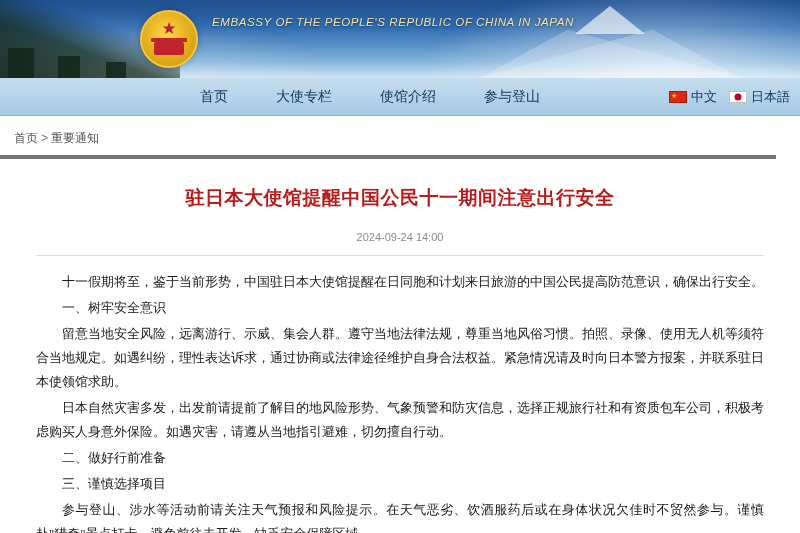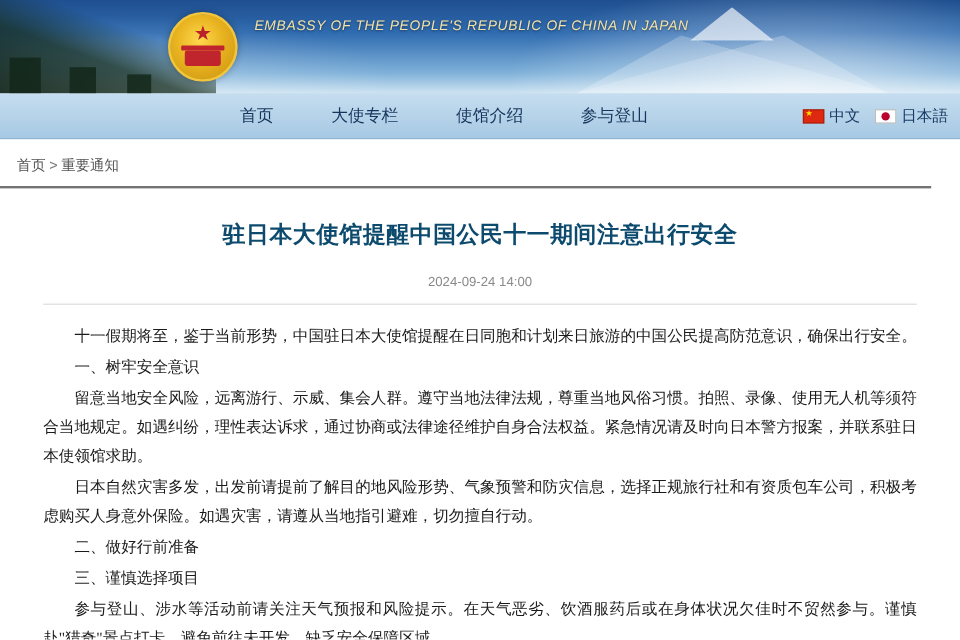--- a/index.html
+++ b/index.html
@@ -184,41 +184,41 @@
     transform: translate(-50%,-50%);
     width: 7px; height: 7px;
     border-radius: 50%;
     background: #bc002d;
   }
 
   
   .breadcrumb-wrap {
     width: 776px;
     padding: 14px 12px 8px 14px;
-    border-bottom: 2px solid #737373;
+    border-bottom: 4px solid #737373;
   }
   .breadcrumb {
     font-size: 12px;
     color: #555;
   }
   .breadcrumb a {
     color: #555;
     text-decoration: none;
   }
   .breadcrumb .sep { margin: 0 3px; color: #777; }
 
   
   .article {
     padding: 0 36px;
   }
   .headline {
     text-align: center;
     font-size: 19px;
     font-weight: bold;
-    color: #0c4a6e;
+    color: #b91c1c;
     margin: 26px 0 0 0;
     font-family: "Liberation Serif", serif;
     letter-spacing: .5px;
   }
   .pubdate {
     text-align: center;
     font-size: 11px;
     color: #8b8b8b;
     margin-top: 20px;
   }

